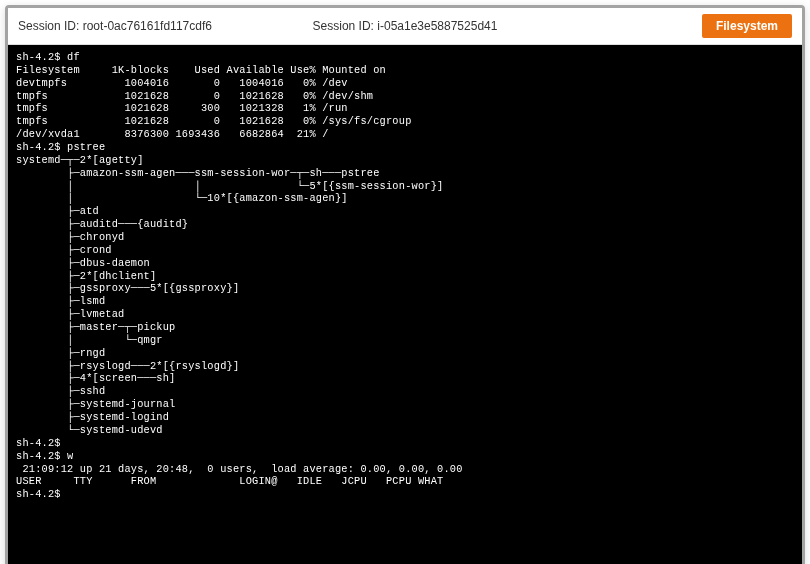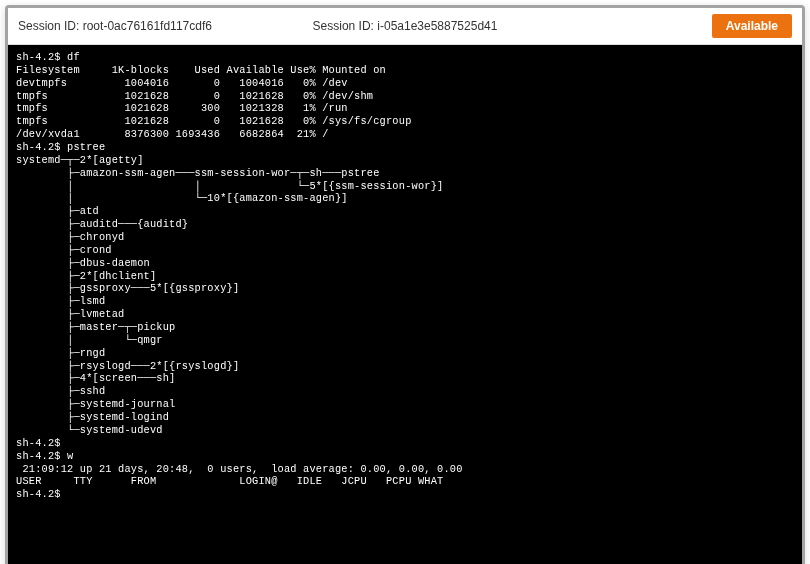--- a/index.html
+++ b/index.html
@@ -60,21 +60,21 @@
 <div class="outer-wrap">
 
   <div class="header-bar">
     <span class="session-label">
       <span>Session ID: </span><span>root-0ac76161fd117cdf6</span>
     </span>
     <span class="instance-label">
       <span>Session ID: </span><span>i-05a1e3e5887525d41</span>
     </span>
     <span class="spacer"></span>
-    <button class="terminate-btn">Available</button>
+    <button class="terminate-btn">Filesystem</button>
   </div>
 
   <div class="terminal" id="terminal">sh-4.2$ df
 Filesystem     1K-blocks    Used Available Use% Mounted on
 devtmpfs         1004016       0   1004016   0% /dev
 tmpfs            1021628       0   1021628   0% /dev/shm
 tmpfs            1021628     300   1021328   1% /run
 tmpfs            1021628       0   1021628   0% /sys/fs/cgroup
 /dev/xvda1       8376300 1693436   6682864  21% /
 sh-4.2$ pstree

